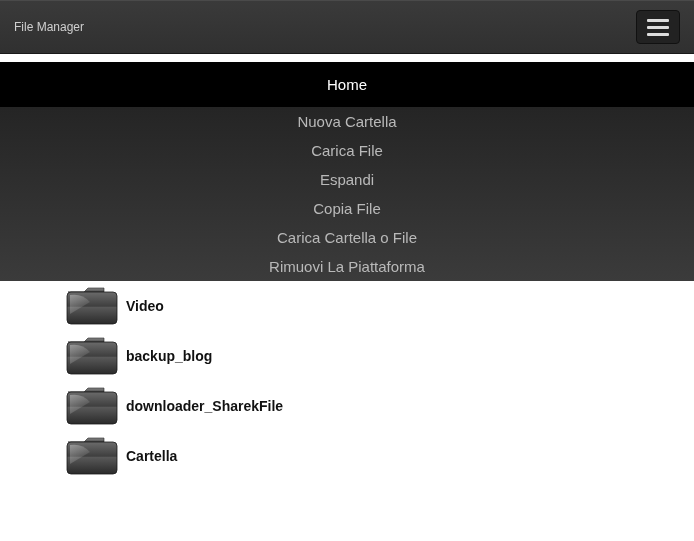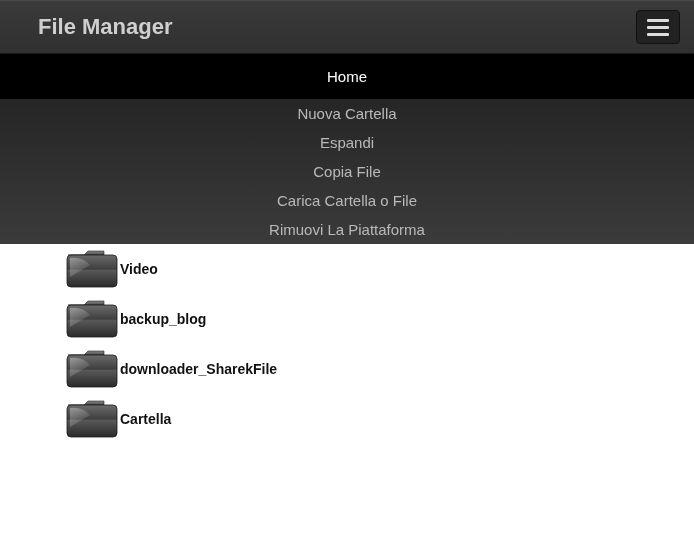--- a/index.html
+++ b/index.html
@@ -11,23 +11,22 @@
   height: 54px;
   display: flex;
   align-items: center;
   justify-content: space-between;
   padding: 0 14px;
   border-bottom: 1px solid #1a1a1a;
   border-top: 1px solid #4a4a4a;
 }
 .topbar .title {
   color: #cfcfcf;
-  font-size: 22px;
-  font-weight: 700;
-  margin-left: 24px;
+  font-size: 12px;
+  font-weight: 400;
 }
 .hamburger {
   width: 44px;
   height: 34px;
   background: #222;
   border: 1px solid #111;
   border-radius: 4px;
   display: flex;
   flex-direction: column;
   align-items: center;
@@ -38,20 +37,21 @@
 .hamburger span {
   display: block;
   width: 22px;
   height: 3px;
   background: #ddd;
   border-radius: 1px;
 }
 
 .menu {
   background: linear-gradient(#1f1f1f, #3b3b3b);
+  margin-top: 8px;
 }
 .menu-item {
   display: block;
   text-align: center;
   color: #b9b9b9;
   font-size: 15px;
   padding: 6px 0;
   cursor: pointer;
 }
 .menu-item.active {
@@ -61,20 +61,21 @@
   padding: 14px 0;
 }
 
 .file-list {
   padding: 0 0 20px 64px;
   background: #fff;
 }
 .file-row {
   display: flex;
   align-items: center;
+  gap: 6px;
   height: 50px;
   text-align: center;
 }
 .folder-icon { width: 56px; height: 44px; flex: 0 0 56px; }
 .file-name {
   font-size: 14px;
   font-weight: 700;
   color: #111;
 }
 
@@ -115,20 +116,21 @@
   <div class="hamburger">
     <span></span>
     <span></span>
     <span></span>
   </div>
 </div>
 
 <div class="menu" id="menu">
     <div class="menu-item active">Home</div>
     <div class="menu-item">Nuova Cartella</div>
+    <div class="menu-item">Carica File</div>
     <div class="menu-item">Espandi</div>
     <div class="menu-item">Copia File</div>
     <div class="menu-item">Carica Cartella o File</div>
     <div class="menu-item">Rimuovi La Piattaforma</div>
   </div>
 
 <div class="file-list" id="file-list">
     <div class="file-row">
       <svg class="folder-icon" viewBox="0 0 56 44">
         <use href="#folder"></use>

